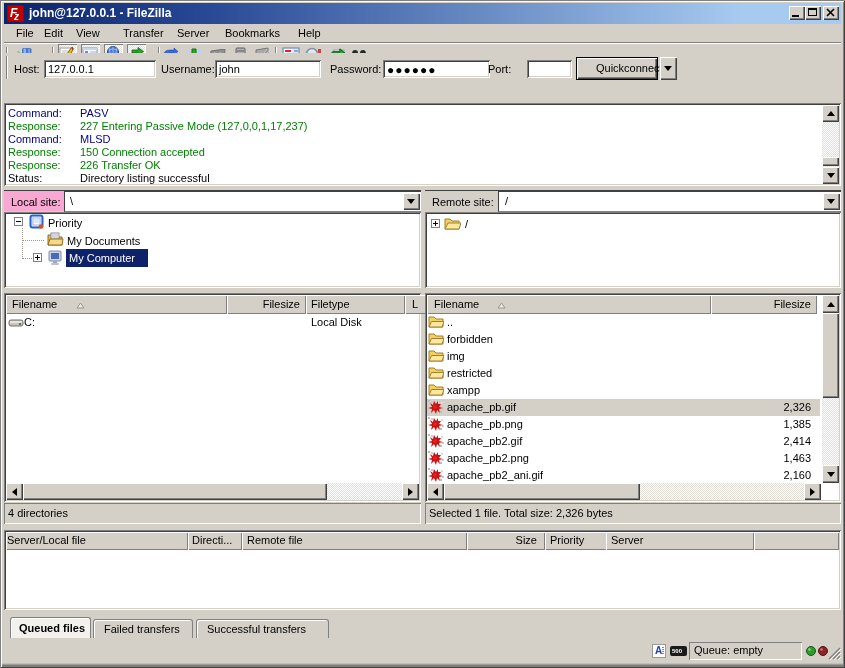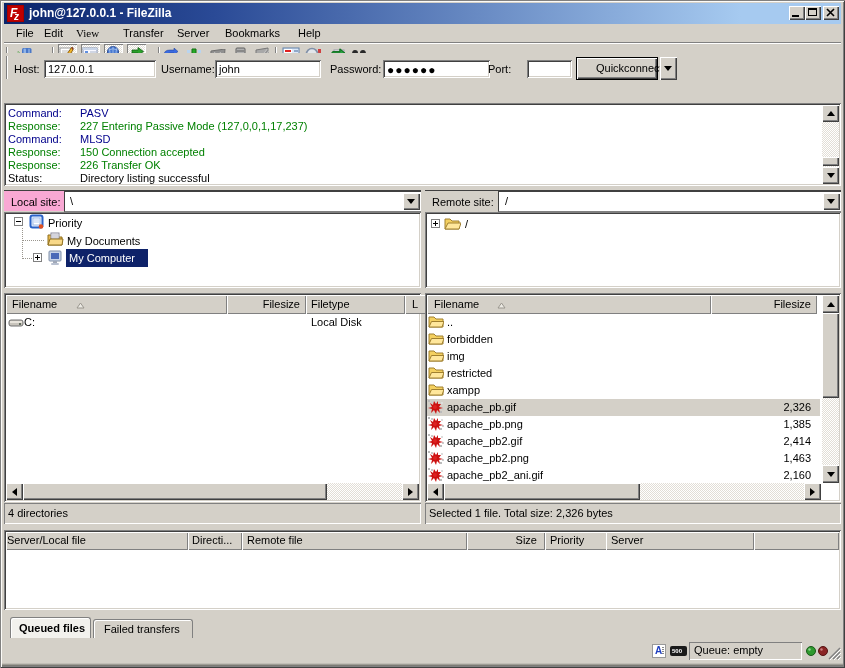--- a/index.html
+++ b/index.html
@@ -40,21 +40,21 @@
   <div class="raised abs" style="left:819px;top:3px;width:16px;height:14px;">
       <svg width="16" height="14">
         <path d="M4 3 L11 10 M11 3 L4 10" stroke="#000" stroke-width="1.6"></path>
       </svg>
     </div>
 </div>
 
 <div class="abs" style="left:4px;top:24px;width:837px;height:18px;background:#d4d0c8;">
   <span class="abs" style="left:12px;top:3px;">File</span>
   <span class="abs" style="left:40px;top:3px;">Edit</span>
-  <span class="abs" style="left:72px;top:3px;font-family:Liberation Serif, serif;">View</span>
+  <span class="abs" style="left:72px;top:3px;">View</span>
   <span class="abs" style="left:119px;top:3px;">Transfer</span>
   <span class="abs" style="left:173px;top:3px;">Server</span>
   <span class="abs" style="left:221px;top:3px;">Bookmarks</span>
   <span class="abs" style="left:294px;top:3px;">Help</span>
 </div>
 
 <div class="abs etch-h" style="left:4px;top:42px;width:837px;"></div>
 <div class="abs" style="left:4px;top:45px;width:837px;height:24px;background:#d4d0c8;" id="toolbar">
   <div class="abs etch-v" style="left:2px;top:2px;height:20px;"></div>
 
@@ -509,20 +509,23 @@
   </div>
 </div>
 
 <div class="abs" style="left:4px;top:617px;width:837px;height:21px;">
   <div class="abs" style="left:6px;top:0px;width:81px;height:21px;background:#f2f1ed;border:1px solid #808080;border-bottom:none;border-radius:3px 3px 0 0;box-shadow: inset 1px 1px 0 #fff;">
       <span class="abs" style="left:8px;top:4px;font-weight:bold;">Queued files</span>
     </div>
   <div class="abs" style="left:89px;top:2px;width:100px;height:19px;background:#d4d0c8;border:1px solid #808080;border-bottom:none;border-radius:3px 3px 0 0;box-shadow: inset 1px 1px 0 #fff;">
       <span class="abs" style="left:10px;top:3px;">Failed transfers</span>
     </div>
+  <div class="abs" style="left:192px;top:2px;width:133px;height:19px;background:#d4d0c8;border:1px solid #808080;border-bottom:none;border-radius:3px 3px 0 0;box-shadow: inset 1px 1px 0 #fff;">
+      <span class="abs" style="left:10px;top:3px;">Successful transfers</span>
+    </div>
 </div>
 
 <div class="abs" style="left:4px;top:638px;width:837px;height:25px;background:#d4d0c8;">
   <div class="abs" style="left:648px;top:6px;width:14px;height:14px;background:#fff;border:1px solid #999;">
     <span class="abs" style="left:2px;top:0px;color:#2040c0;font-weight:bold;font-size:10px;">A</span>
     <div class="abs" style="right:1px;top:2px;width:2px;height:8px;background:repeating-linear-gradient(#888 0 1px,#fff 1px 2px);"></div>
   </div>
   <div class="abs" style="left:666px;top:8px;width:17px;height:10px;background:#1a1a1a;border-radius:2px;">
     <span class="abs" style="left:2px;top:1.5px;color:#fff;font-size:6px;font-weight:bold;">500</span>
   </div>

